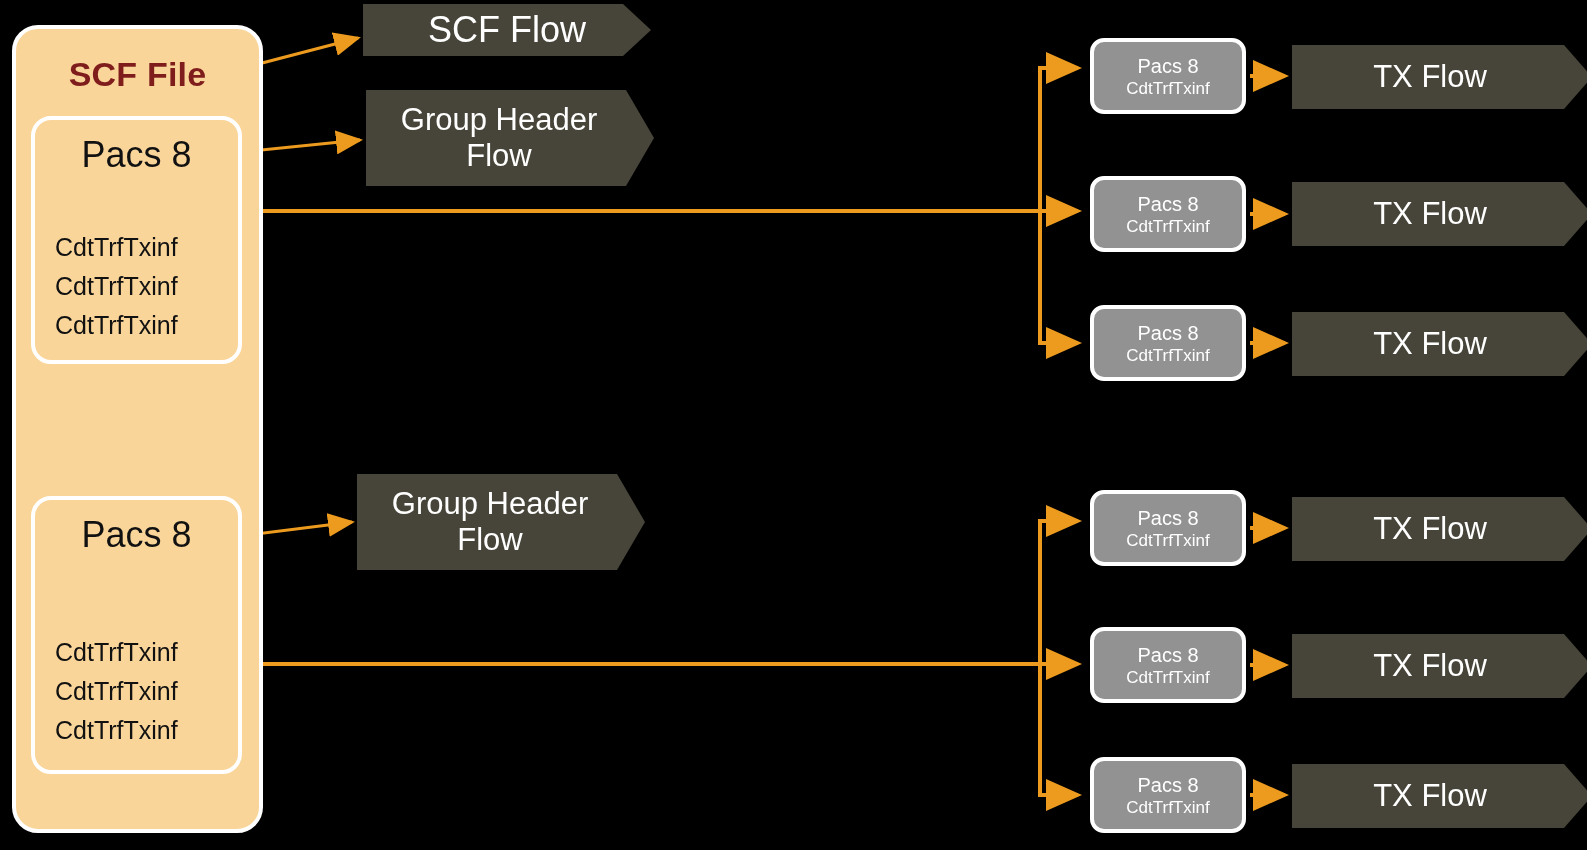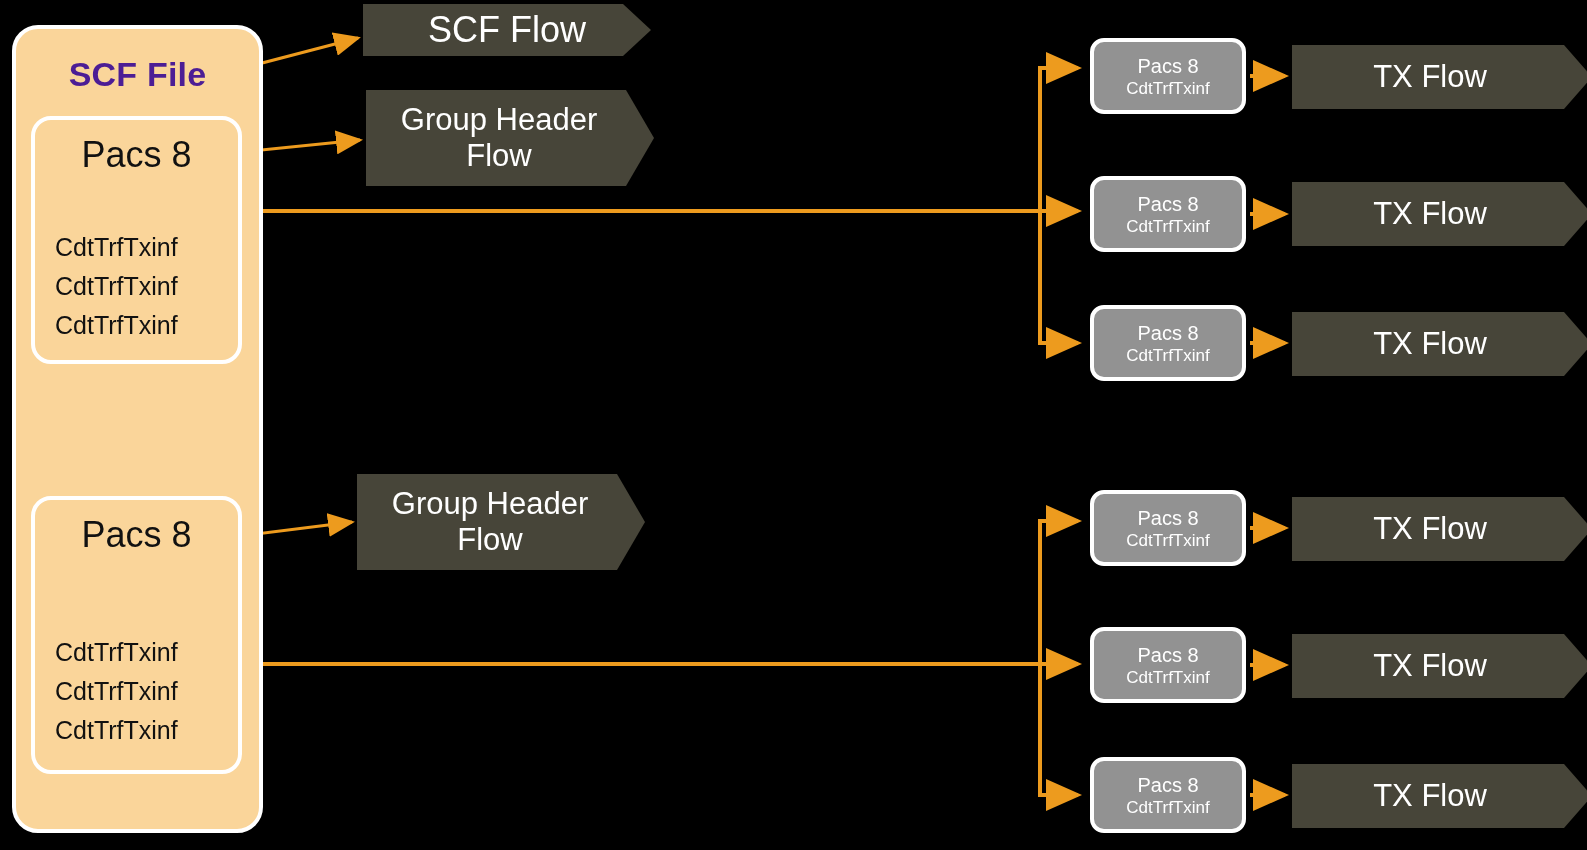--- a/index.html
+++ b/index.html
@@ -31,21 +31,21 @@
     box-sizing: border-box;
   }
   .scf-card-title {
     position: absolute;
     left: 0;
     top: 26px;
     width: 100%;
     text-align: center;
     font-size: 34px;
     font-weight: bold;
-    color: #4c1d95;
+    color: #7f1d1d;
     letter-spacing: 0.2px;
   }
 
   
   .pacs-card {
     position: absolute;
     left: 15px;
     width: 211px;
     background: #FAD59A;
     border: 4px solid #FFFFFF;

